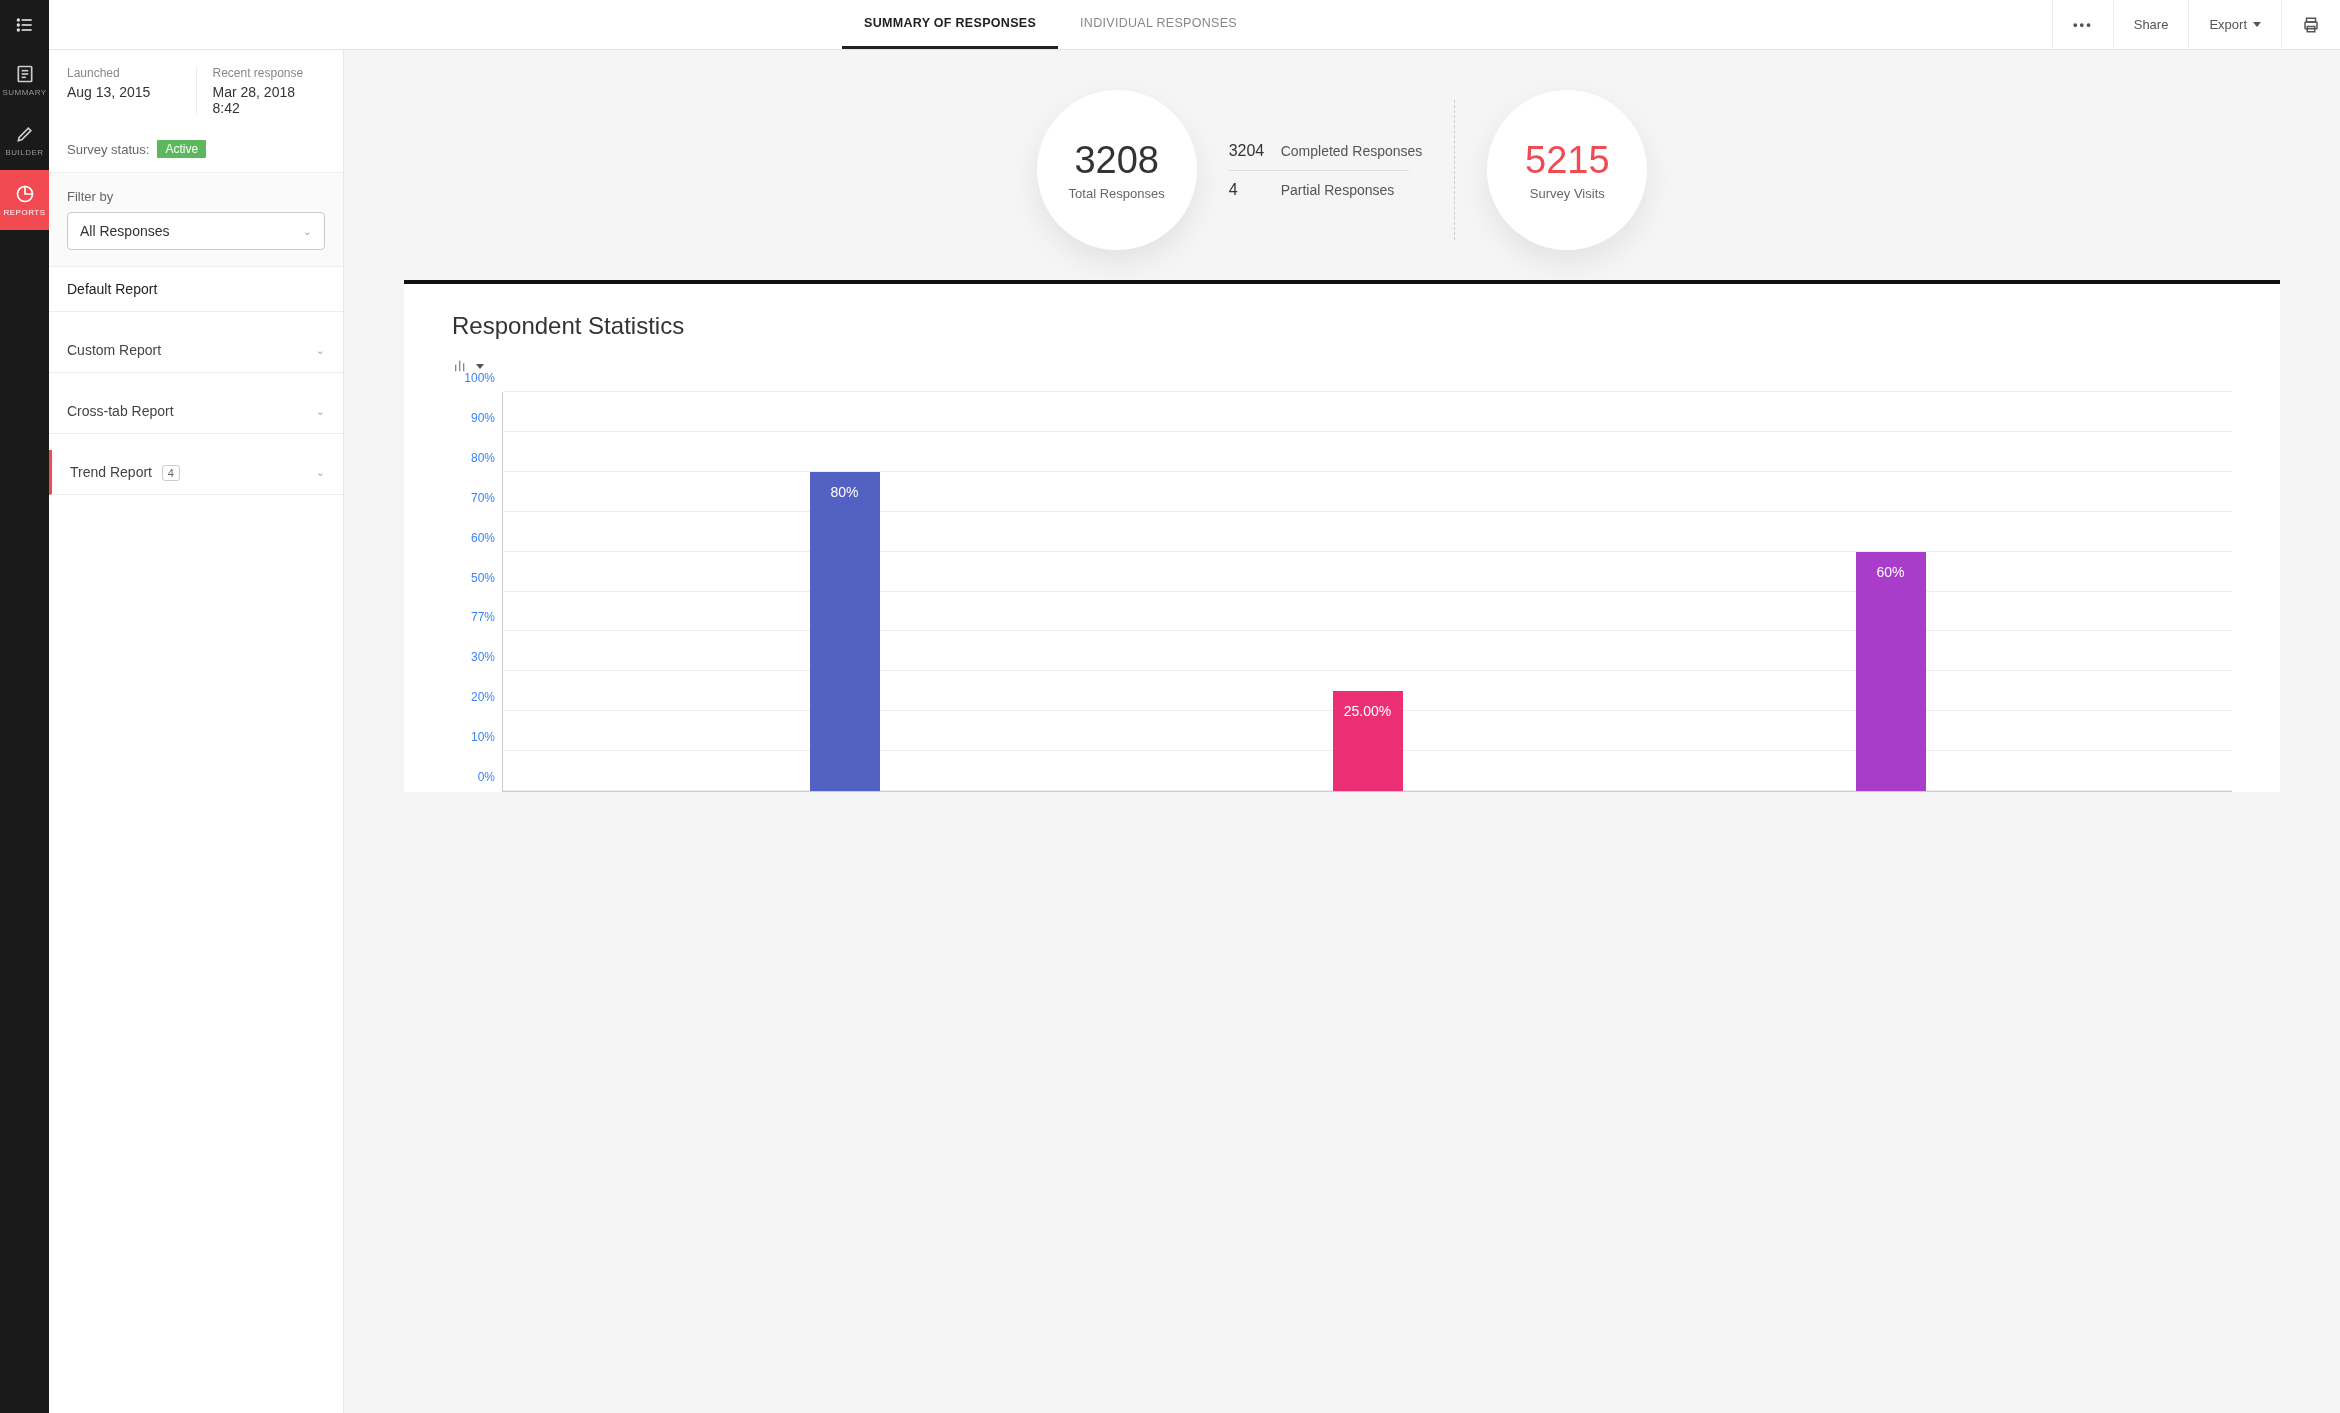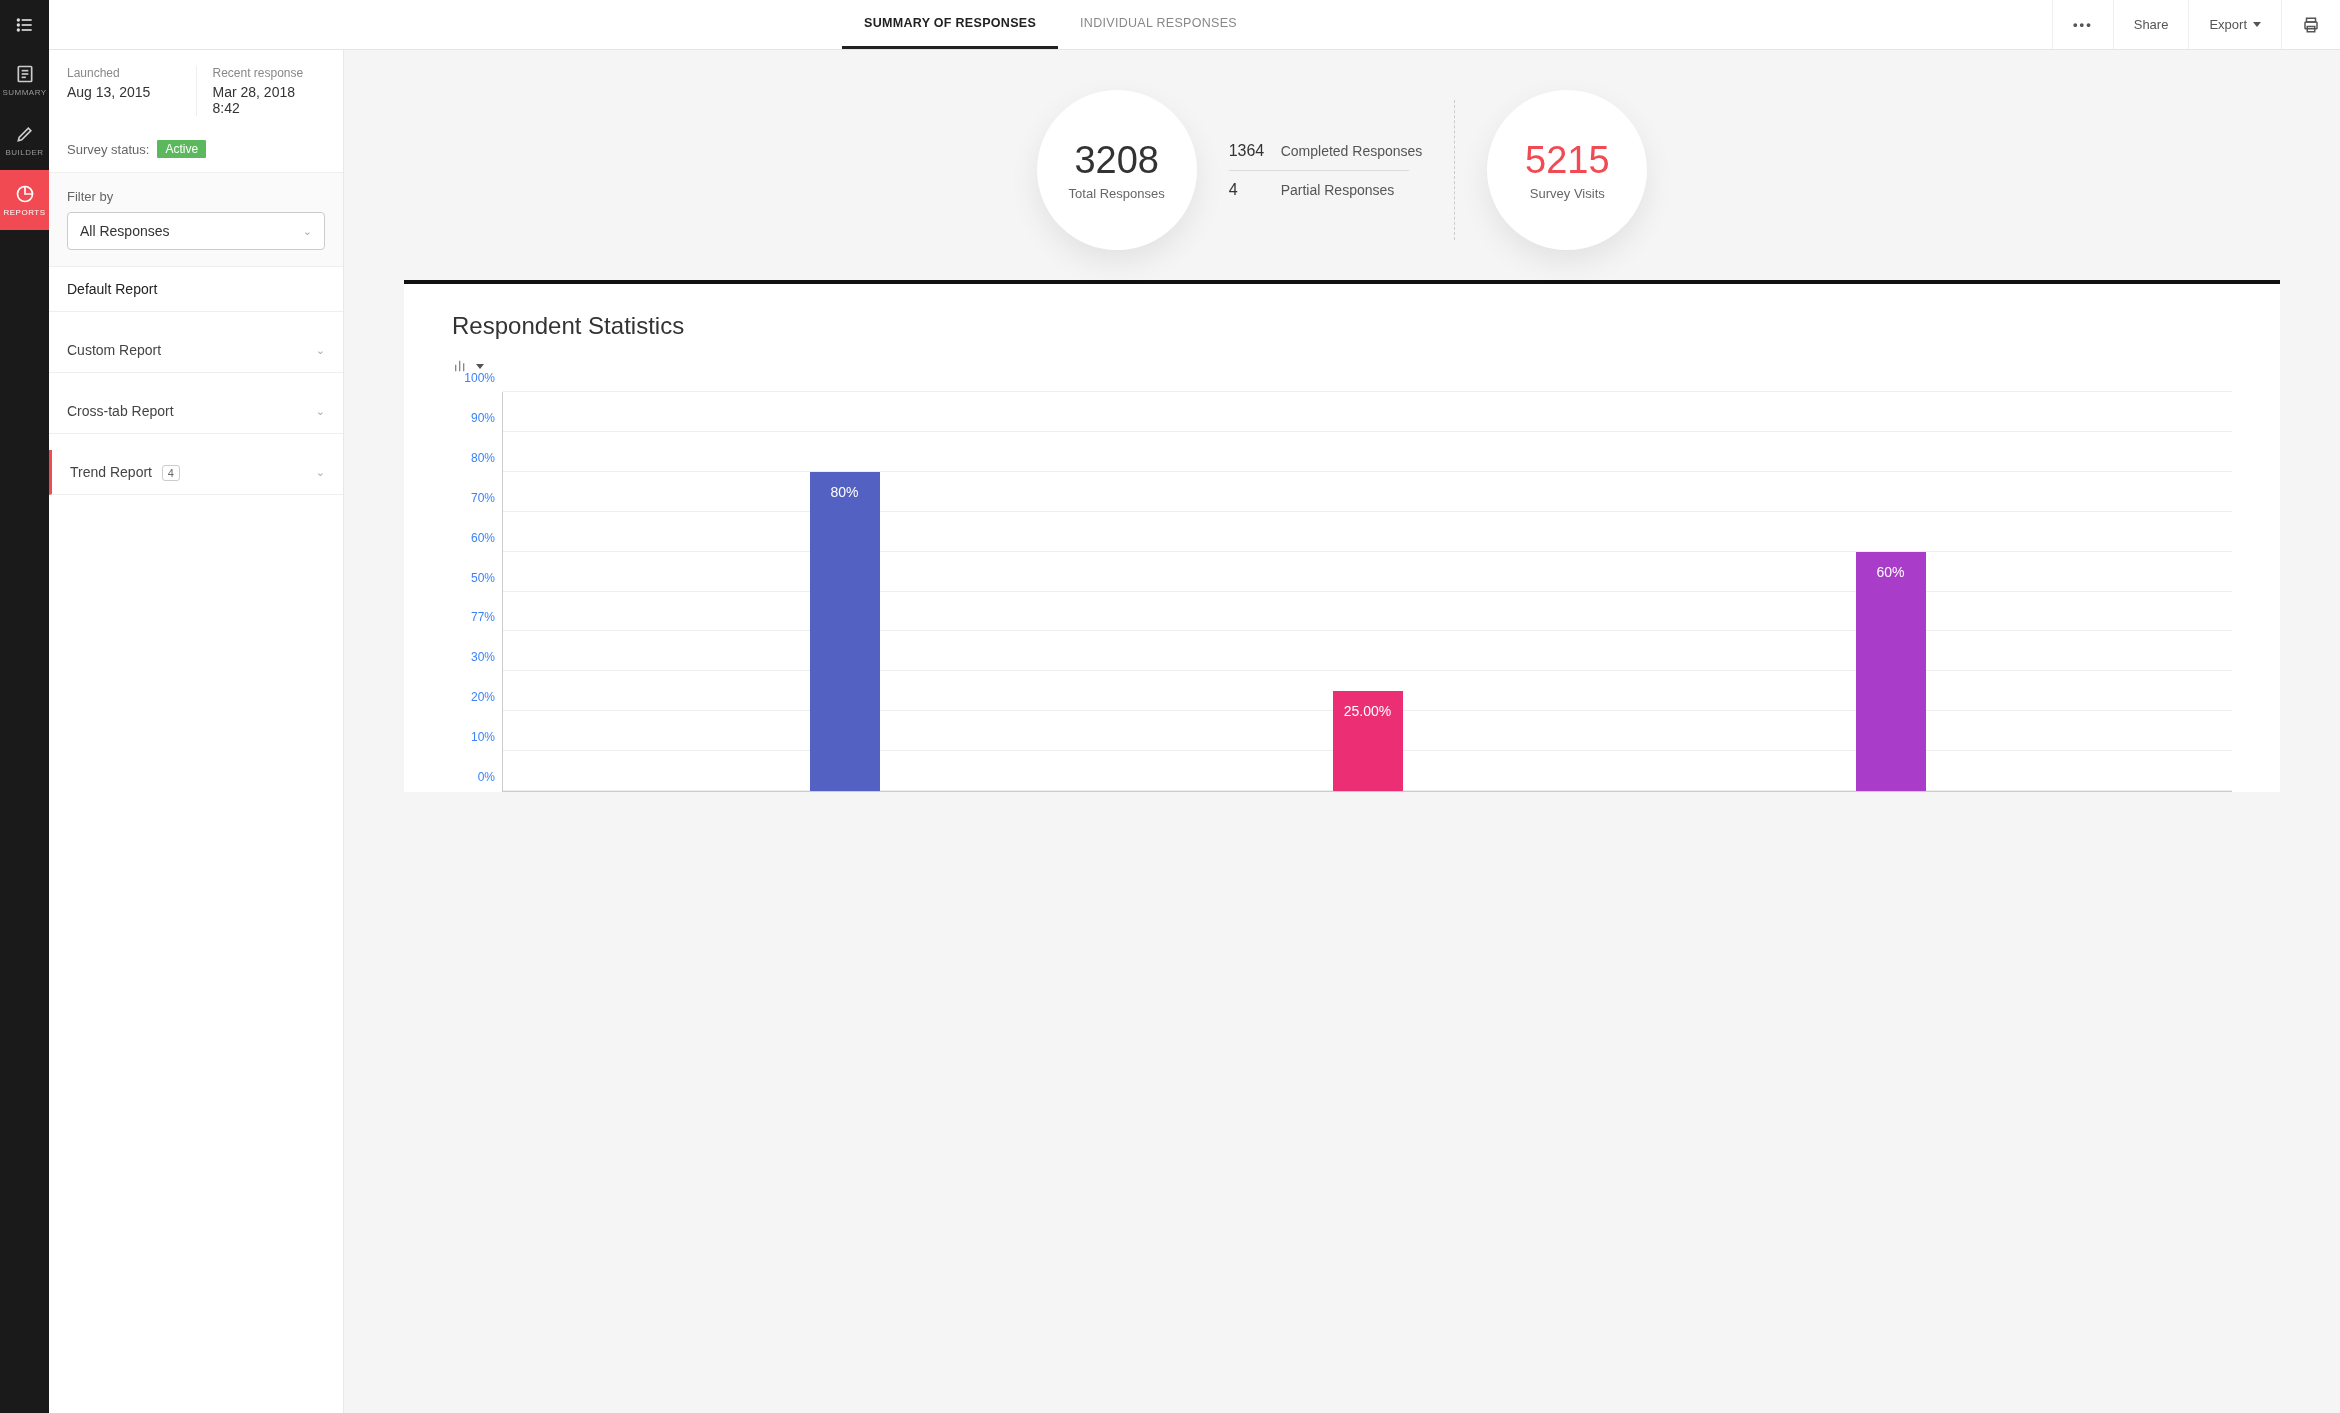--- a/index.html
+++ b/index.html
@@ -270,21 +270,21 @@
     </div>
 
     <div class="canvas">
       <div class="stats-row">
         <div class="stat-circle">
           <div class="stat-big">3208</div>
           <div class="stat-label">Total Responses</div>
         </div>
         <div class="stat-lines">
           <div class="stat-line">
-            <span class="num">1364</span>
+            <span class="num">3204</span>
             <span>Completed Responses</span>
           </div>
           <div class="stat-divider"></div>
           <div class="stat-line">
             <span class="num">4</span>
             <span>Partial Responses</span>
           </div>
         </div>
         <div class="vdash"></div>
         <div class="stat-circle">

